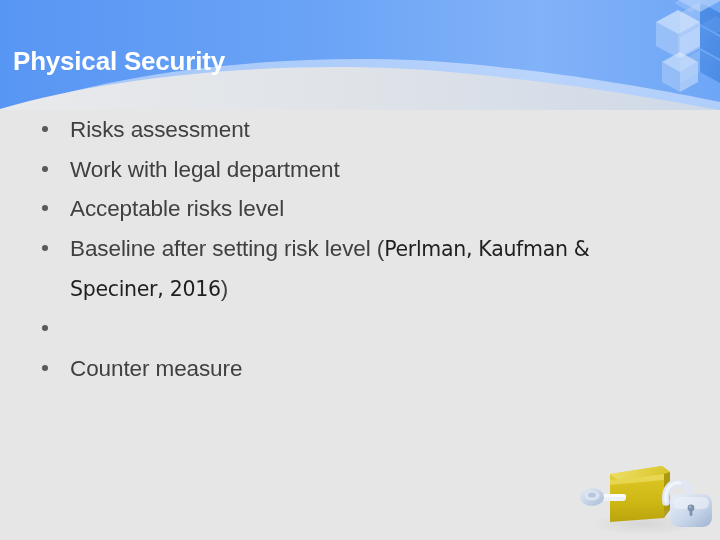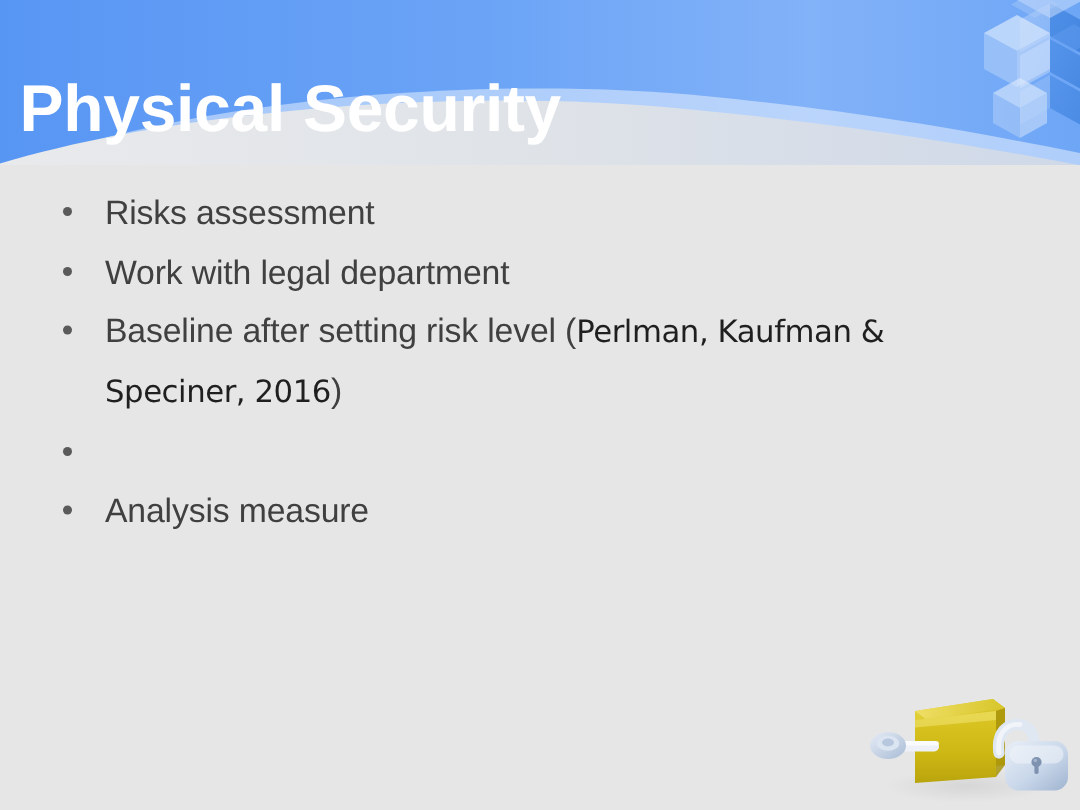--- a/index.html
+++ b/index.html
@@ -30,34 +30,34 @@
     width: 720px;
     height: 112px;
   }
 
   
   .title {
     position: absolute;
     left: 13px;
     top: 22px;
     font-family: "Liberation Sans", sans-serif;
-    font-size: 44px;
+    font-size: 26px;
     font-weight: bold;
     color: #ffffff;
     letter-spacing: -0.2px;
     line-height: 44px;
     white-space: nowrap;
     z-index: 5;
   }
 
   
   .content {
     position: absolute;
     left: 0;
-    top: 122px;
+    top: 110px;
     width: 700px;
   }
   .bullet-row {
     position: relative;
     padding-left: 70px;
     min-height: 39px;
     margin: 0 0 0.5px 0;
   }
   .bullet-dot {
     position: absolute;
@@ -175,33 +175,37 @@
       <span class="bullet-dot"></span>
       <span class="bullet-text">Risks assessment</span>
     </div>
 
 
     <div class="bullet-row">
       <span class="bullet-dot"></span>
       <span class="bullet-text">Work with legal department</span>
     </div>
 
+    <div class="bullet-row">
+      <span class="bullet-dot"></span>
+      <span class="bullet-text">Acceptable risks level</span>
+    </div>
 
     <div class="bullet-row">
       <span class="bullet-dot"></span>
       <span class="bullet-text"><span>Baseline after setting risk level (</span><span class="cite">Perlman, Kaufman &amp; Speciner, 2016</span><span>)</span></span>
     </div>
 
     <div class="bullet-row">
       <span class="bullet-dot"></span>
     </div>
 
     <div class="bullet-row">
       <span class="bullet-dot"></span>
-      <span class="bullet-text">Analysis measure</span>
+      <span class="bullet-text">Counter measure</span>
     </div>
 
   </div>
 
   <div class="artwork">
     <svg width="142" height="82" viewBox="0 0 142 82">
       <defs>
         <linearGradient id="folderFront" x1="0" y1="0" x2="0" y2="1">
           <stop offset="0%" stop-color="#ddc726"></stop>
           <stop offset="60%" stop-color="#cdb714"></stop>

